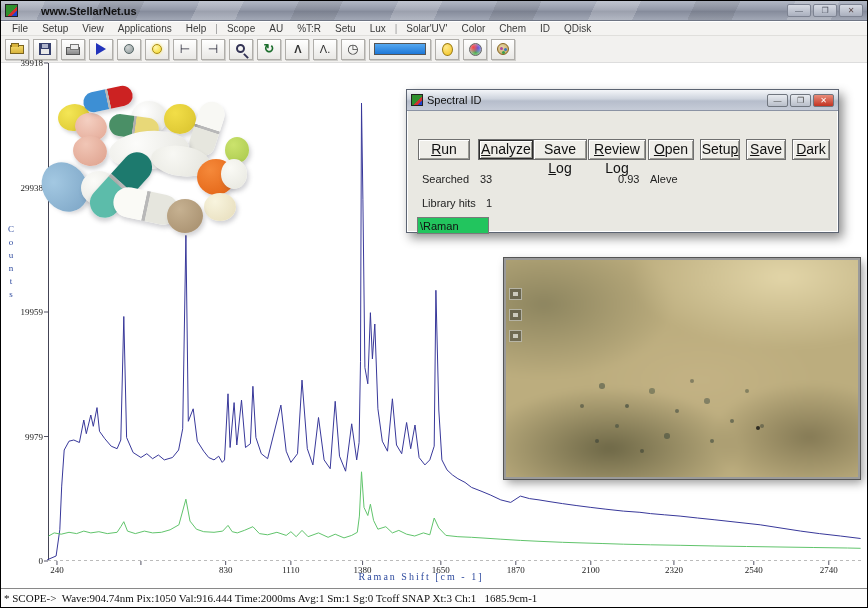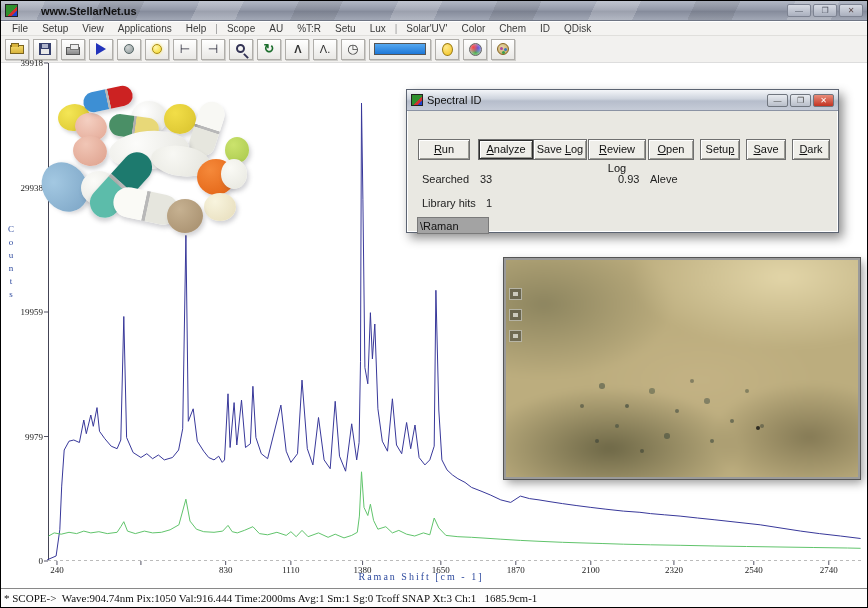--- a/index.html
+++ b/index.html
@@ -94,25 +94,25 @@
     display:flex;align-items:center;gap:4px;padding:0 4px;border-bottom:1px solid #8b93a4;}
   .dlg-icon{width:12px;height:12px;background:linear-gradient(135deg,#2e8f2e 0 55%,#d03030 55% 75%,#2244cc 75%);border:1px solid #222;}
   .dlg-title-text{font-size:11px;color:#111;}
   .dlg-controls{margin-left:auto;display:flex;gap:2px;}
   .dlg-btn{width:21px;height:13px;border:1px solid #70767f;border-radius:2px;
     background:linear-gradient(180deg,#e8ebf0,#b9bfca);position:relative;font-size:8px;line-height:11px;text-align:center;color:#444;}
   .dlg-btn.close{background:linear-gradient(180deg,#e98c7a,#c23322);color:#fff;}
   .dlg-body{position:relative;height:121px;background:#e9e8e2;border:1px solid #fff;border-top:none;}
   .push{position:absolute;height:21px;background:#efeee9;border:1px solid #6f6f6f;
     box-shadow:inset 1px 1px 0 #ffffff, inset -1px -1px 0 #9a9a94;
-    font-size:11px;color:#111;text-align:center;line-height:19px;padding:0;}
+    font-size:14px;color:#111;text-align:center;line-height:19px;padding:0;}
   .push.default{box-shadow:inset 0 0 0 1px #2d2d2d, inset 2px 2px 0 #ffffff, inset -2px -2px 0 #9a9a94;}
   .dlg-text{position:absolute;font-size:11px;color:#222;}
   .dlg-input{position:absolute;left:9px;top:106px;width:72px;height:17px;border:1px solid #7a7a7a;
-    background:#a3a3a3;font-size:11px;font-family:"Liberation Sans",sans-serif;padding:0 2px;color:#111;}
+    background:#22c55e;font-size:11px;font-family:"Liberation Sans",sans-serif;padding:0 2px;color:#111;}
   
   .camera{position:absolute;left:503px;top:257px;width:356px;height:221px;
     border:2px solid #9a9a9a;outline:1px solid #555;background:#c0b183;box-shadow:3px 4px 9px rgba(0,0,0,.4);}
   .cam-title{position:absolute;left:0;top:0;width:100%;height:15px;
     background:linear-gradient(180deg,#55554a,#3a3a32);display:flex;align-items:center;padding:0 3px;gap:4px;z-index:3;}
   .cam-name{font-size:9px;font-weight:bold;color:#35d8d0;font-style:italic;}
   .cam-res{font-size:8px;color:#ddd;background:#2a2a24;border:1px solid #666;padding:0 3px;height:11px;line-height:10px;}
   .cam-res-arrow{width:0;height:0;border-left:3px solid transparent;border-right:3px solid transparent;border-top:4px solid #ccc;}
   .cam-ctrls{margin-left:auto;display:flex;gap:2px;}
   .cam-btn{width:11px;height:10px;background:linear-gradient(180deg,#ded0a0,#b8a870);border:1px solid #777;position:relative;}

